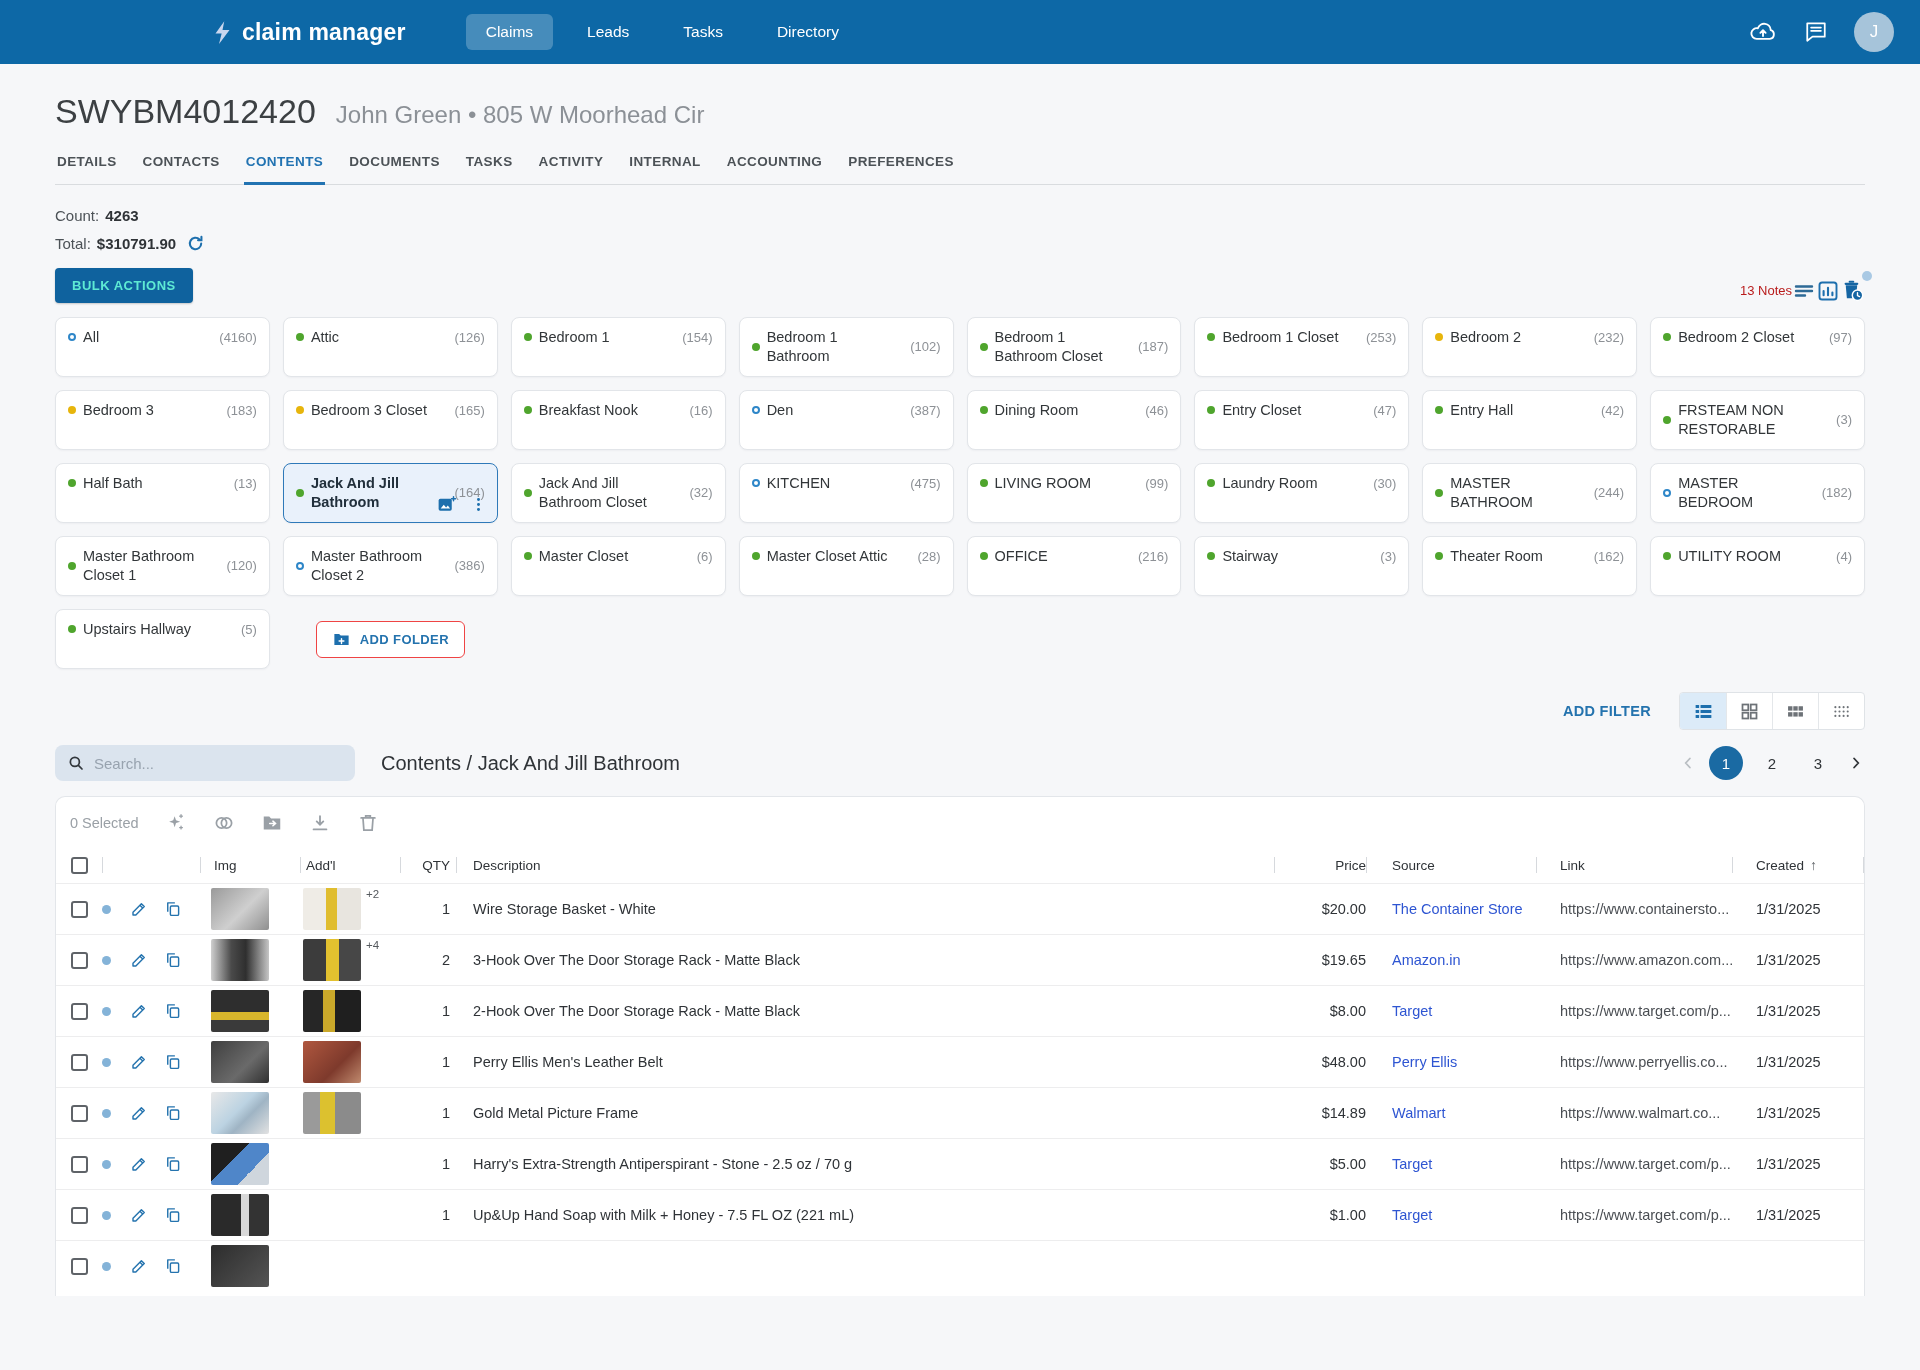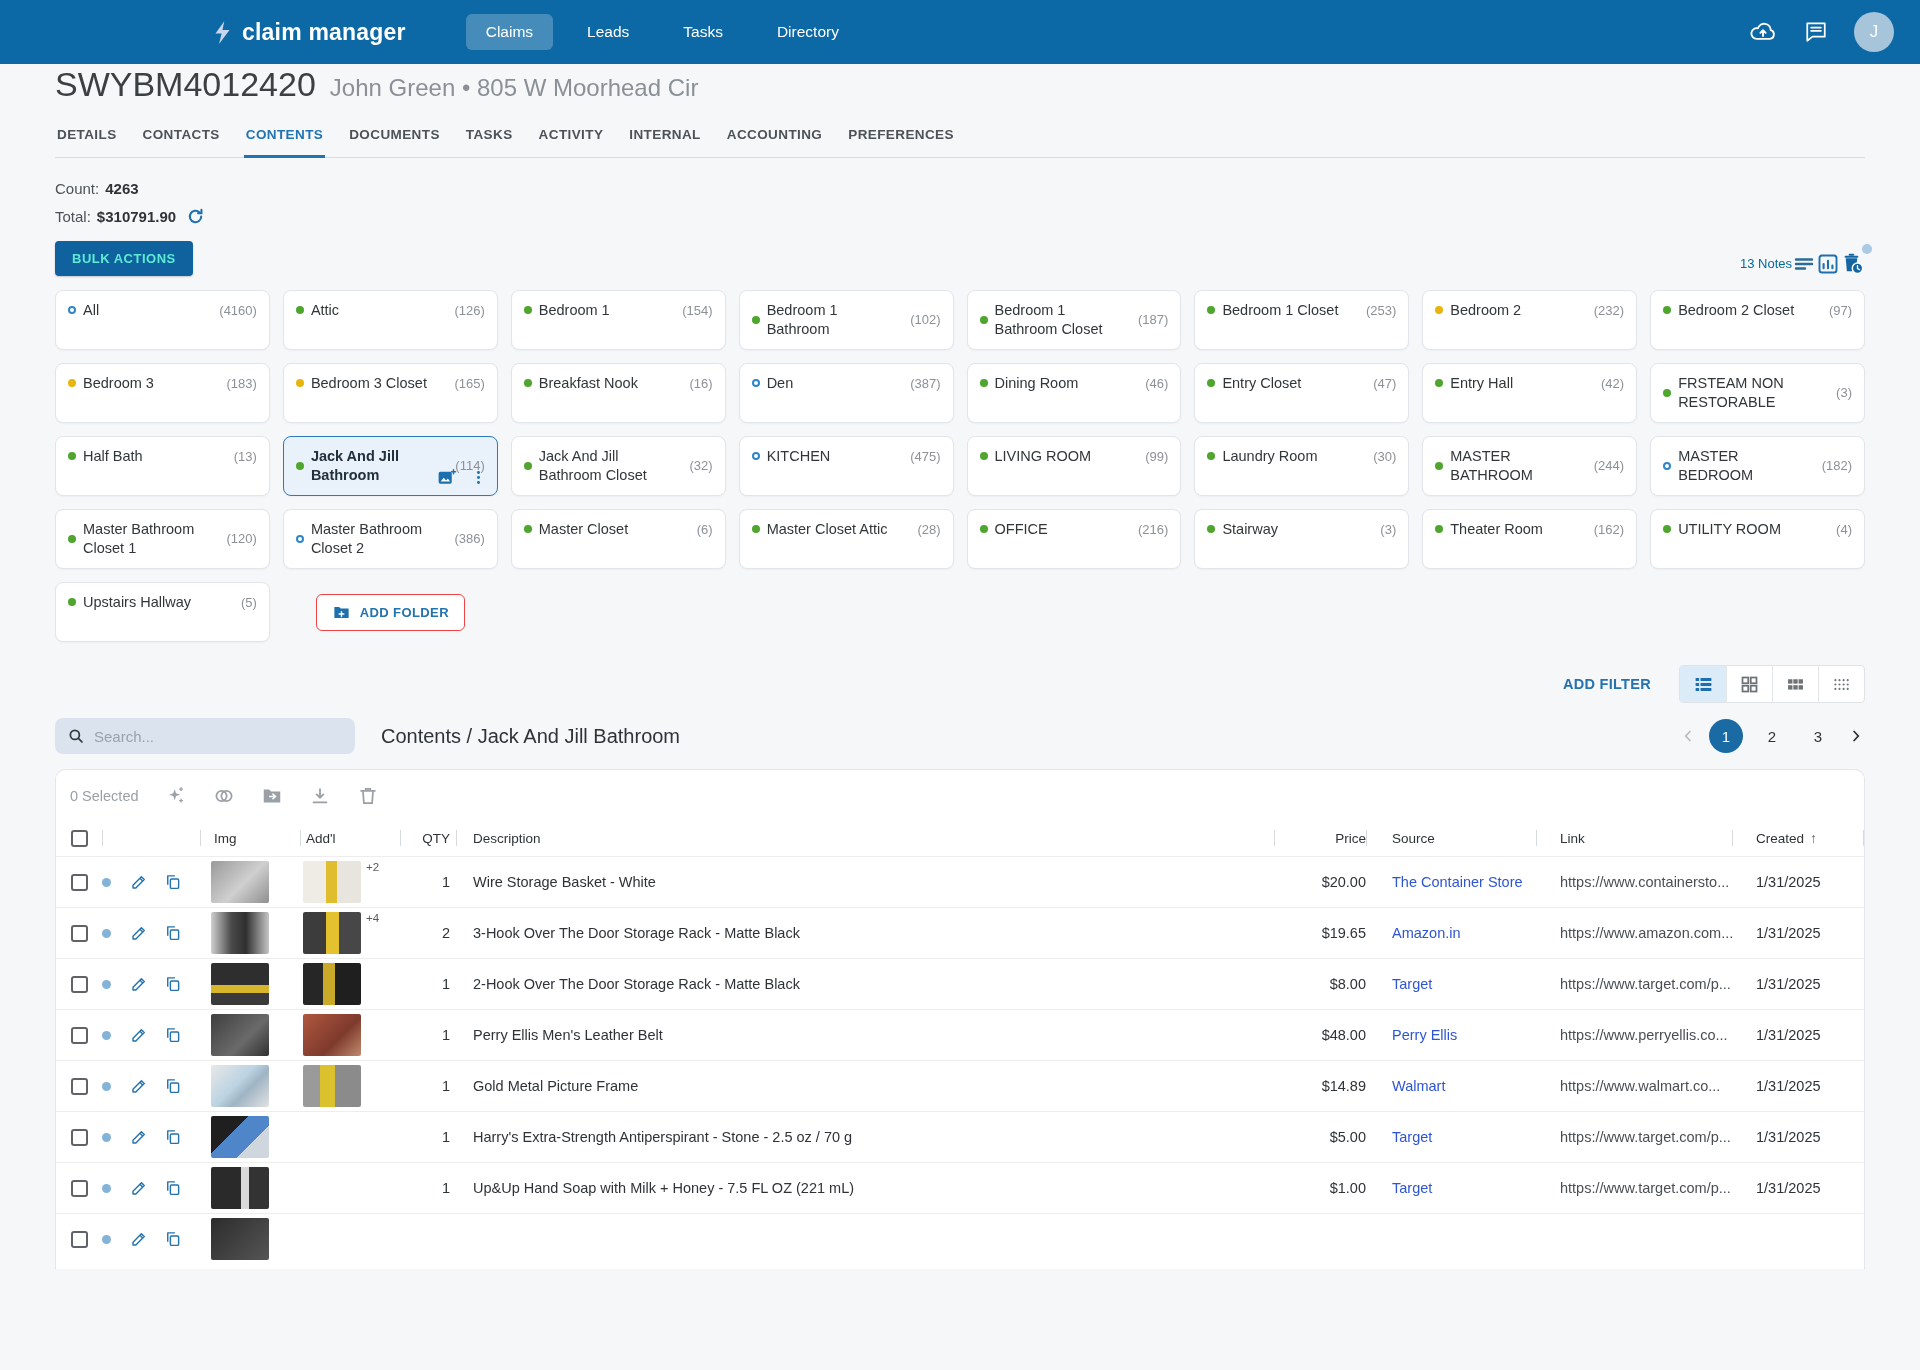--- a/index.html
+++ b/index.html
@@ -13,38 +13,38 @@
   .nav-items { display:flex; align-items:center; gap:14px; margin-left:60px; }
   .nav-item { color:#fff; font-size:15.5px; padding:9px 20px; border-radius:6px; cursor:pointer; }
   .nav-item.active { background:rgba(255,255,255,.24); }
   .nav-right { margin-left:auto; display:flex; align-items:center; gap:24px; }
   .nav-icon { display:flex; }
   .avatar { width:40px; height:40px; border-radius:50%; background:#a6c4da; color:#fff; font-size:17px;
             display:flex; align-items:center; justify-content:center; }
 
   
   .main { padding:0 55px; }
-  .title-row { display:flex; align-items:baseline; gap:14px; }
+  .title-row { padding-top:27px; display:flex; align-items:baseline; gap:20px; }
   .claim-id { font-size:34px; font-weight:400; color:#3c4043; line-height:40px; }
   .claim-sub { font-size:24px; color:#8b9096; font-weight:400; }
 
   .tabs { margin-top:12px; display:flex; gap:22px; border-bottom:1px solid #d9dcdf; }
   .tab { font-size:13.5px; font-weight:bold; letter-spacing:.4px; color:#4c5257; padding:11px 2px 13px;
          cursor:pointer; }
   .tab.active { color:#2273b2; border-bottom:3px solid #2273b2; margin-bottom:-1px; }
 
   .summary { margin-top:18px; font-size:15px; color:#4c5257; }
   .summary .line { display:flex; align-items:center; gap:6px; height:24px; margin-bottom:4px; }
   .summary b { color:#2f3337; }
   .refresh { display:flex; margin-left:4px; cursor:pointer; }
 
   .bulk-row { margin-top:12px; display:flex; align-items:flex-end; justify-content:space-between; height:36px; }
   .bulk-btn { background:#0f629e; color:#5eead4; border:none; font-family:inherit; font-size:13px; font-weight:bold;
               letter-spacing:.5px; padding:10px 17px; border-radius:4px; cursor:pointer; box-shadow:0 1px 2px rgba(0,0,0,.2); }
-  .notes-group { display:flex; align-items:center; color:#0369a1; font-size:13px; }
+  .notes-group { display:flex; align-items:center; color:#b91c1c; font-size:13px; }
   .notes-group .nicon { display:flex; cursor:pointer; position:relative; }
   .badge-dot { position:absolute; top:-7px; right:-7px; width:10px; height:10px; border-radius:50%; background:#a9c9e4; }
 
   
   .folder-grid { margin-top:14px; display:grid; grid-template-columns:repeat(8,1fr); gap:13px; }
   .folder-card { background:#fff; border:1px solid #e2e5e9; border-radius:8px; height:60px; padding:10px 12px;
                  box-shadow:0 1px 2px rgba(16,24,40,.04); position:relative; cursor:pointer; }
   .folder-head { display:flex; align-items:center; gap:7px; }
   .dot { width:8px; height:8px; border-radius:50%; flex:none; }
   .dot.green { background:#4fa52d; }
@@ -370,21 +370,21 @@
       <span class="dot green"></span>
       <span class="folder-name">Half Bath</span>
       <span class="folder-count">(13)</span>
     </div>
 
   </div>
       <div class="folder-card selected">
     <div class="folder-head">
       <span class="dot green"></span>
       <span class="folder-name">Jack And Jill Bathroom</span>
-      <span class="folder-count">(114)</span>
+      <span class="folder-count">(164)</span>
     </div>
     <div class="card-actions">
       <span>
         <svg width="21" height="21" viewBox="0 0 24 24">
           <rect x="3" y="5.5" width="15" height="13.5" rx="2" fill="#1d6fad"></rect>
           <path d="M5.3 16.5l3.6-4.2 2.6 3 2-2.2 2.6 3.4z" fill="#fff"></path>
           <path d="M20 3.2v4.6 M17.7 5.5h4.6" stroke="#1d6fad" stroke-width="1.7" stroke-linecap="round"></path>
         </svg>
       </span>
       <span>

